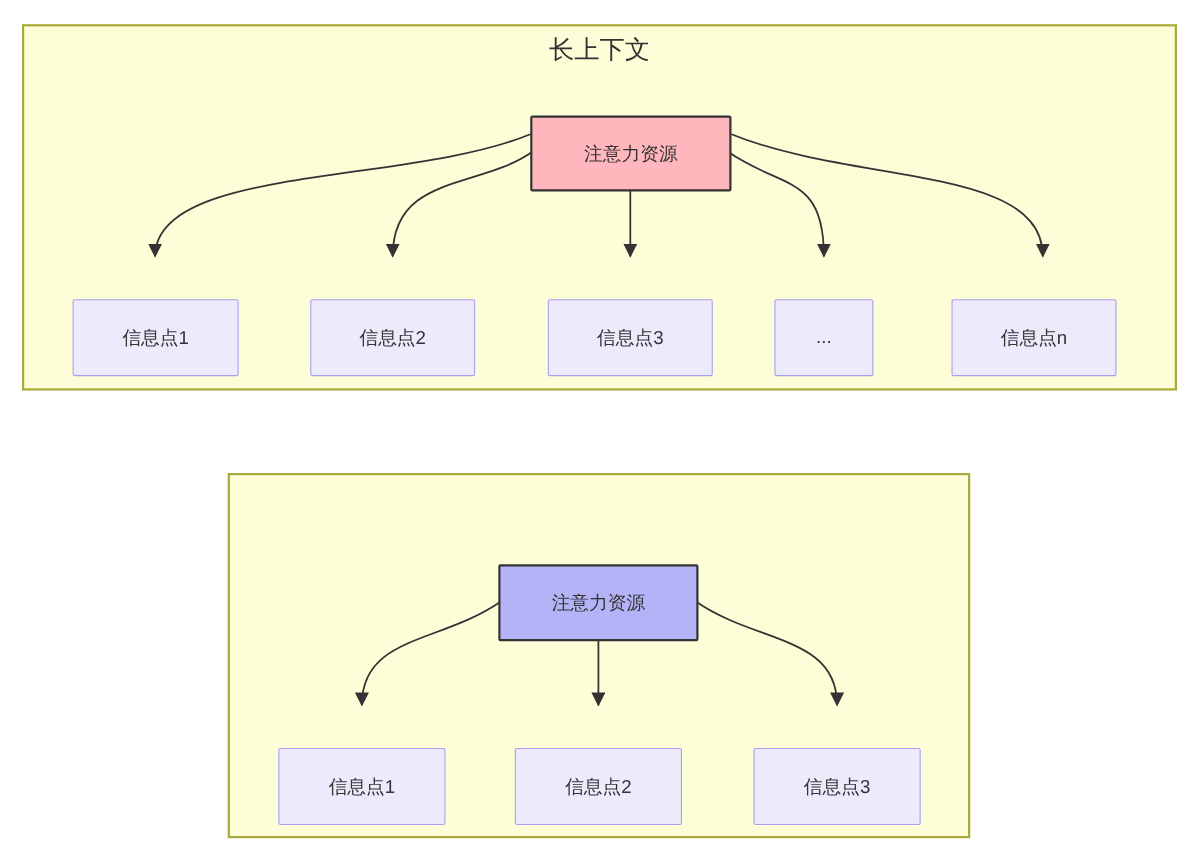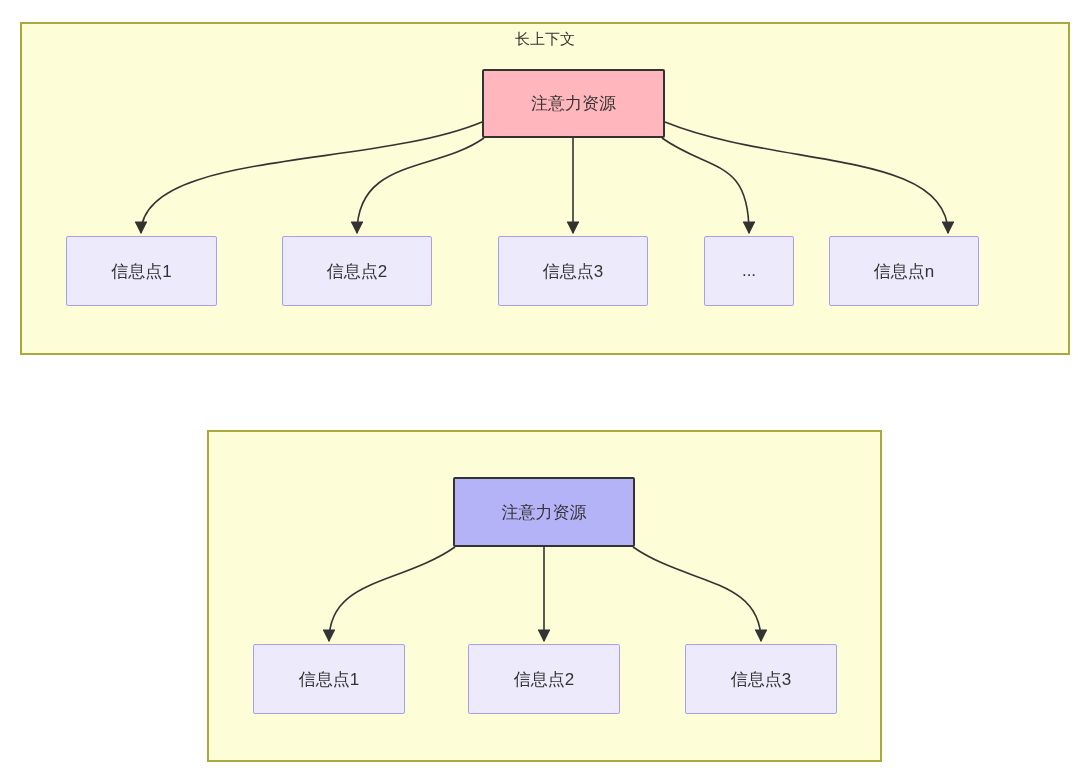--- a/index.html
+++ b/index.html
@@ -14,34 +14,35 @@
   }
   .container-box {
     position: absolute;
     background: #fdfdd8;
     border: 2px solid #aaaa3c;
     box-sizing: border-box;
   }
   .group-title {
     position: absolute;
     text-align: center;
-    font-size: 15px;
+    font-size: 23px;
     font-weight: 500;
     color: #333333;
   }
   .node {
     position: absolute;
     display: flex;
     align-items: center;
     justify-content: center;
     box-sizing: border-box;
     font-size: 17px;
     font-weight: 500;
     color: #333333;
     border-radius: 2px;
+    margin-top: 36px;
   }
   .attn {
     border: 2px solid #333333;
   }
   .attn-long { background: #ffb6bc; }
   .attn-short { background: #b5b3f7; }
   .info {
     background: #eceafb;
     border: 1.5px solid #a89ff0;
     text-align: center;
@@ -83,21 +84,21 @@
       <path d="M 633 547 C 688 585, 761 578, 761 641" marker-end="url(#ah)"></path>
     </g>
   </svg>
 
   <div class="node attn attn-long" style="left:482px; top:69px; width:183px; height:69px;">注意力资源</div>
 
   <div class="node info" style="left:66px; top:236px; width:151px; height:70px;">信息点1</div>
   <div class="node info" style="left:282px; top:236px; width:150px; height:70px;">信息点2</div>
   <div class="node info" style="left:498px; top:236px; width:150px; height:70px;">信息点3</div>
   <div class="node info" style="left:704px; top:236px; width:90px; height:70px;">...</div>
-  <div class="node info" style="left:829px; top:236px; width:150px; height:70px;">信息点n</div>
+  <div class="node info" style="left:865px; top:236px; width:150px; height:70px;">信息点n</div>
 
   <div class="node attn attn-short" style="left:453px; top:477px; width:182px; height:70px;">注意力资源</div>
 
   <div class="node info" style="left:253px; top:644px; width:152px; height:70px;">信息点1</div>
   <div class="node info" style="left:468px; top:644px; width:152px; height:70px;">信息点2</div>
   <div class="node info" style="left:685px; top:644px; width:152px; height:70px;">信息点3</div>
 
 </div>
 
 </body></html>

